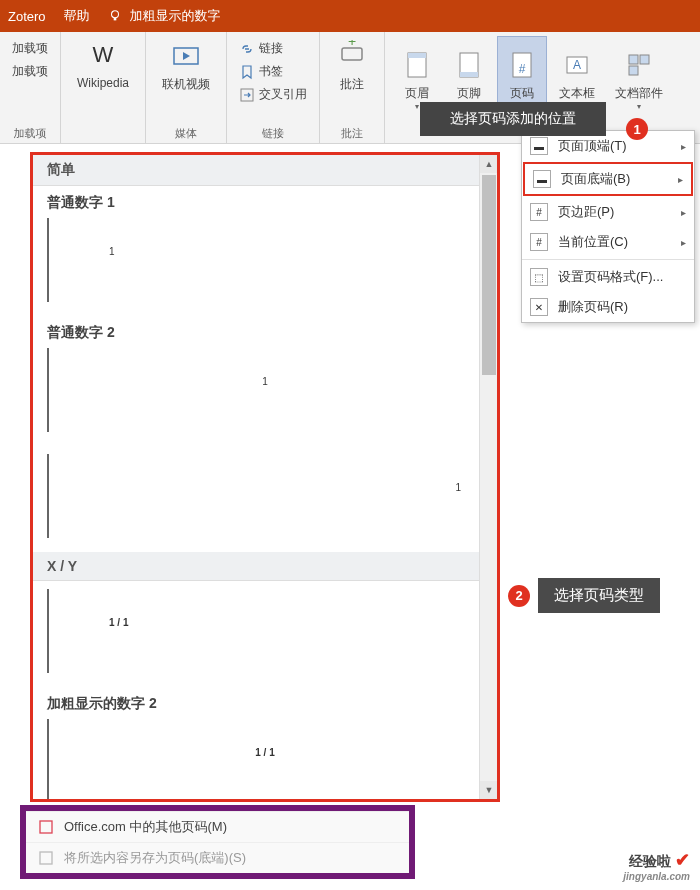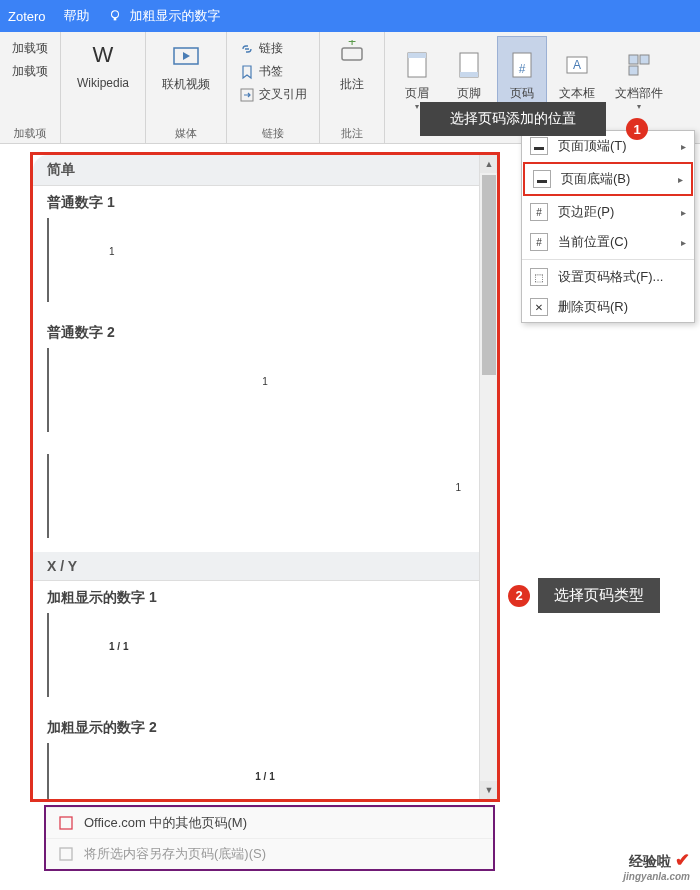--- a/index.html
+++ b/index.html
@@ -1,18 +1,18 @@
 <!DOCTYPE html>
 <html><head>
   <meta charset="utf-8">
   <style>
     * { margin: 0; padding: 0; box-sizing: border-box; font-family: "Microsoft YaHei", sans-serif; }
     body { width: 700px; height: 890px; background: #fff; overflow: hidden; position: relative; }
     
-    .titlebar { background: #3b82f6; color: #fff; height: 30px; display: flex; align-items: center; padding: 16px 8px; font-size: 13px; }
+    .titlebar { background: #c2410c; color: #fff; height: 30px; display: flex; align-items: center; padding: 16px 8px; font-size: 13px; }
     .titlebar span { margin-right: 18px; }
     .lightbulb { width: 14px; height: 14px; margin-right: 8px; }
     
     .ribbon { background: #f3f3f3; border-bottom: 1px solid #d4d4d4; height: 112px; display: flex; }
     .ribbon-group { border-right: 1px solid #d4d4d4; display: flex; flex-direction: column; align-items: center; justify-content: space-between; padding: 4px 8px 2px; }
     .ribbon-group-label { font-size: 11px; color: #666; margin-top: 2px; }
     .ribbon-buttons { display: flex; gap: 4px; height: 88px; }
     .big-btn { display: flex; flex-direction: column; align-items: center; justify-content: center; padding: 4px 8px; cursor: pointer; min-width: 48px; position: relative; }
     .big-btn.active { background: #c6d3e8; border: 1px solid #9bb0d4; }
     .big-btn .lbl { font-size: 12px; color: #444; margin-top: 4px; text-align: center; }
@@ -24,36 +24,36 @@
     .tooltip-dark { position: absolute; top: 102px; left: 420px; background: #444; color: #fff; padding: 8px 30px; font-size: 14px; z-index: 50; }
     
     .dropdown-menu { position: absolute; top: 130px; left: 521px; width: 174px; background: #fff; border: 1px solid #c0c0c0; box-shadow: 2px 2px 6px rgba(0,0,0,.2); z-index: 40; }
     .menu-item { display: flex; align-items: center; padding: 6px 8px; font-size: 13px; color: #333; cursor: pointer; position: relative; }
     .menu-item.highlighted { border: 2px solid #e03020; margin: 1px; }
     .menu-icon { width: 18px; height: 18px; margin-right: 10px; display: flex; align-items: center; justify-content: center; border: 1px solid #aaa; font-size: 10px; }
     .menu-arrow { margin-left: auto; font-size: 10px; color: #666; }
     .menu-sep { height: 1px; background: #e0e0e0; margin: 2px 0; }
     
     .gallery { position: absolute; top: 152px; left: 30px; width: 470px; height: 650px; background: #fff; border: 3px solid #e03020; z-index: 30; overflow: hidden; }
-    .gallery-inner { width: 100%; height: 100%; overflow-y: auto; border-radius: 15px; }
+    .gallery-inner { width: 100%; height: 100%; overflow-y: auto; }
     .cat-header { background: #eef0f2; padding: 6px 14px; font-size: 14px; font-weight: bold; color: #555; border-bottom: 1px solid #ddd; }
     .gal-item { padding: 8px 14px 14px; }
     .gal-title { font-size: 14px; font-weight: bold; color: #444; margin-bottom: 6px; }
     .preview { border-left: 2px solid #666; border-right: 2px solid #666; height: 84px; position: relative; background: #fff; }
     .preview .num { position: absolute; font-size: 10px; color: #333; }
     .p-left { top: 28px; left: 60px; }
     .p-center { top: 28px; left: 50%; transform: translateX(-50%); }
     .p-right { top: 28px; right: 20px; }
     .p-bold { font-weight: bold; text-align: center; }
     
     .scroll-track { position: absolute; right: 0; top: 0; bottom: 0; width: 18px; background: #f0f0f0; border-left: 1px solid #ddd; }
     .scroll-thumb { position: absolute; left: 2px; width: 14px; top: 20px; height: 200px; background: #c0c0c0; }
     .scroll-btn { position: absolute; left: 0; width: 18px; height: 18px; background: #e8e8e8; text-align: center; font-size: 9px; line-height: 18px; color: #666; }
     
-    .gallery-footer { position: absolute; left: 44px; top: 805px; width: 451px; background: #f9f9f9; border: 2px solid #701a75; }
+    .gallery-footer { position: absolute; left: 20px; top: 805px; width: 395px; background: #f9f9f9; border: 6px solid #701a75; }
     .footer-item { display: flex; align-items: center; padding: 6px 12px; font-size: 13px; color: #444; border-top: 1px solid #eee; cursor: pointer; }
     .footer-item .mini-icon { margin-right: 10px; }
     
     .callout { position: absolute; display: flex; align-items: center; z-index: 60; }
     .circle { width: 22px; height: 22px; border-radius: 50%; background: #e03020; color: #fff; display: flex; align-items: center; justify-content: center; font-size: 13px; font-weight: bold; }
     .callout-box { background: #4a4a4a; color: #fff; padding: 8px 16px; font-size: 15px; margin-left: 8px; }
     
     .watermark { position: absolute; right: 10px; bottom: 8px; text-align: right; font-size: 14px; color: #444; font-weight: bold; z-index: 70; }
     .watermark .chk { color: #e03020; font-size: 18px; }
     .watermark .sub { font-size: 10px; color: #888; font-style: italic; }
@@ -243,21 +243,20 @@
           <span class="num p-center">1</span>
         </div>
     </div>
     <div class="gal-item">
       <div class="preview">
           <span class="num p-right">1</span>
         </div>
     </div>
     <div class="cat-header">X / Y</div>
     <div class="gal-item">
-      <div class="gal-title">加粗显示的数字 1</div>
       <div class="preview">
           <span class="num p-left p-bold">1 / 1</span>
         </div>
     </div>
     <div class="gal-item">
       <div class="gal-title">加粗显示的数字 2</div>
       <div class="preview">
           <span class="num p-center p-bold">1 / 1</span>
         </div>
     </div>

